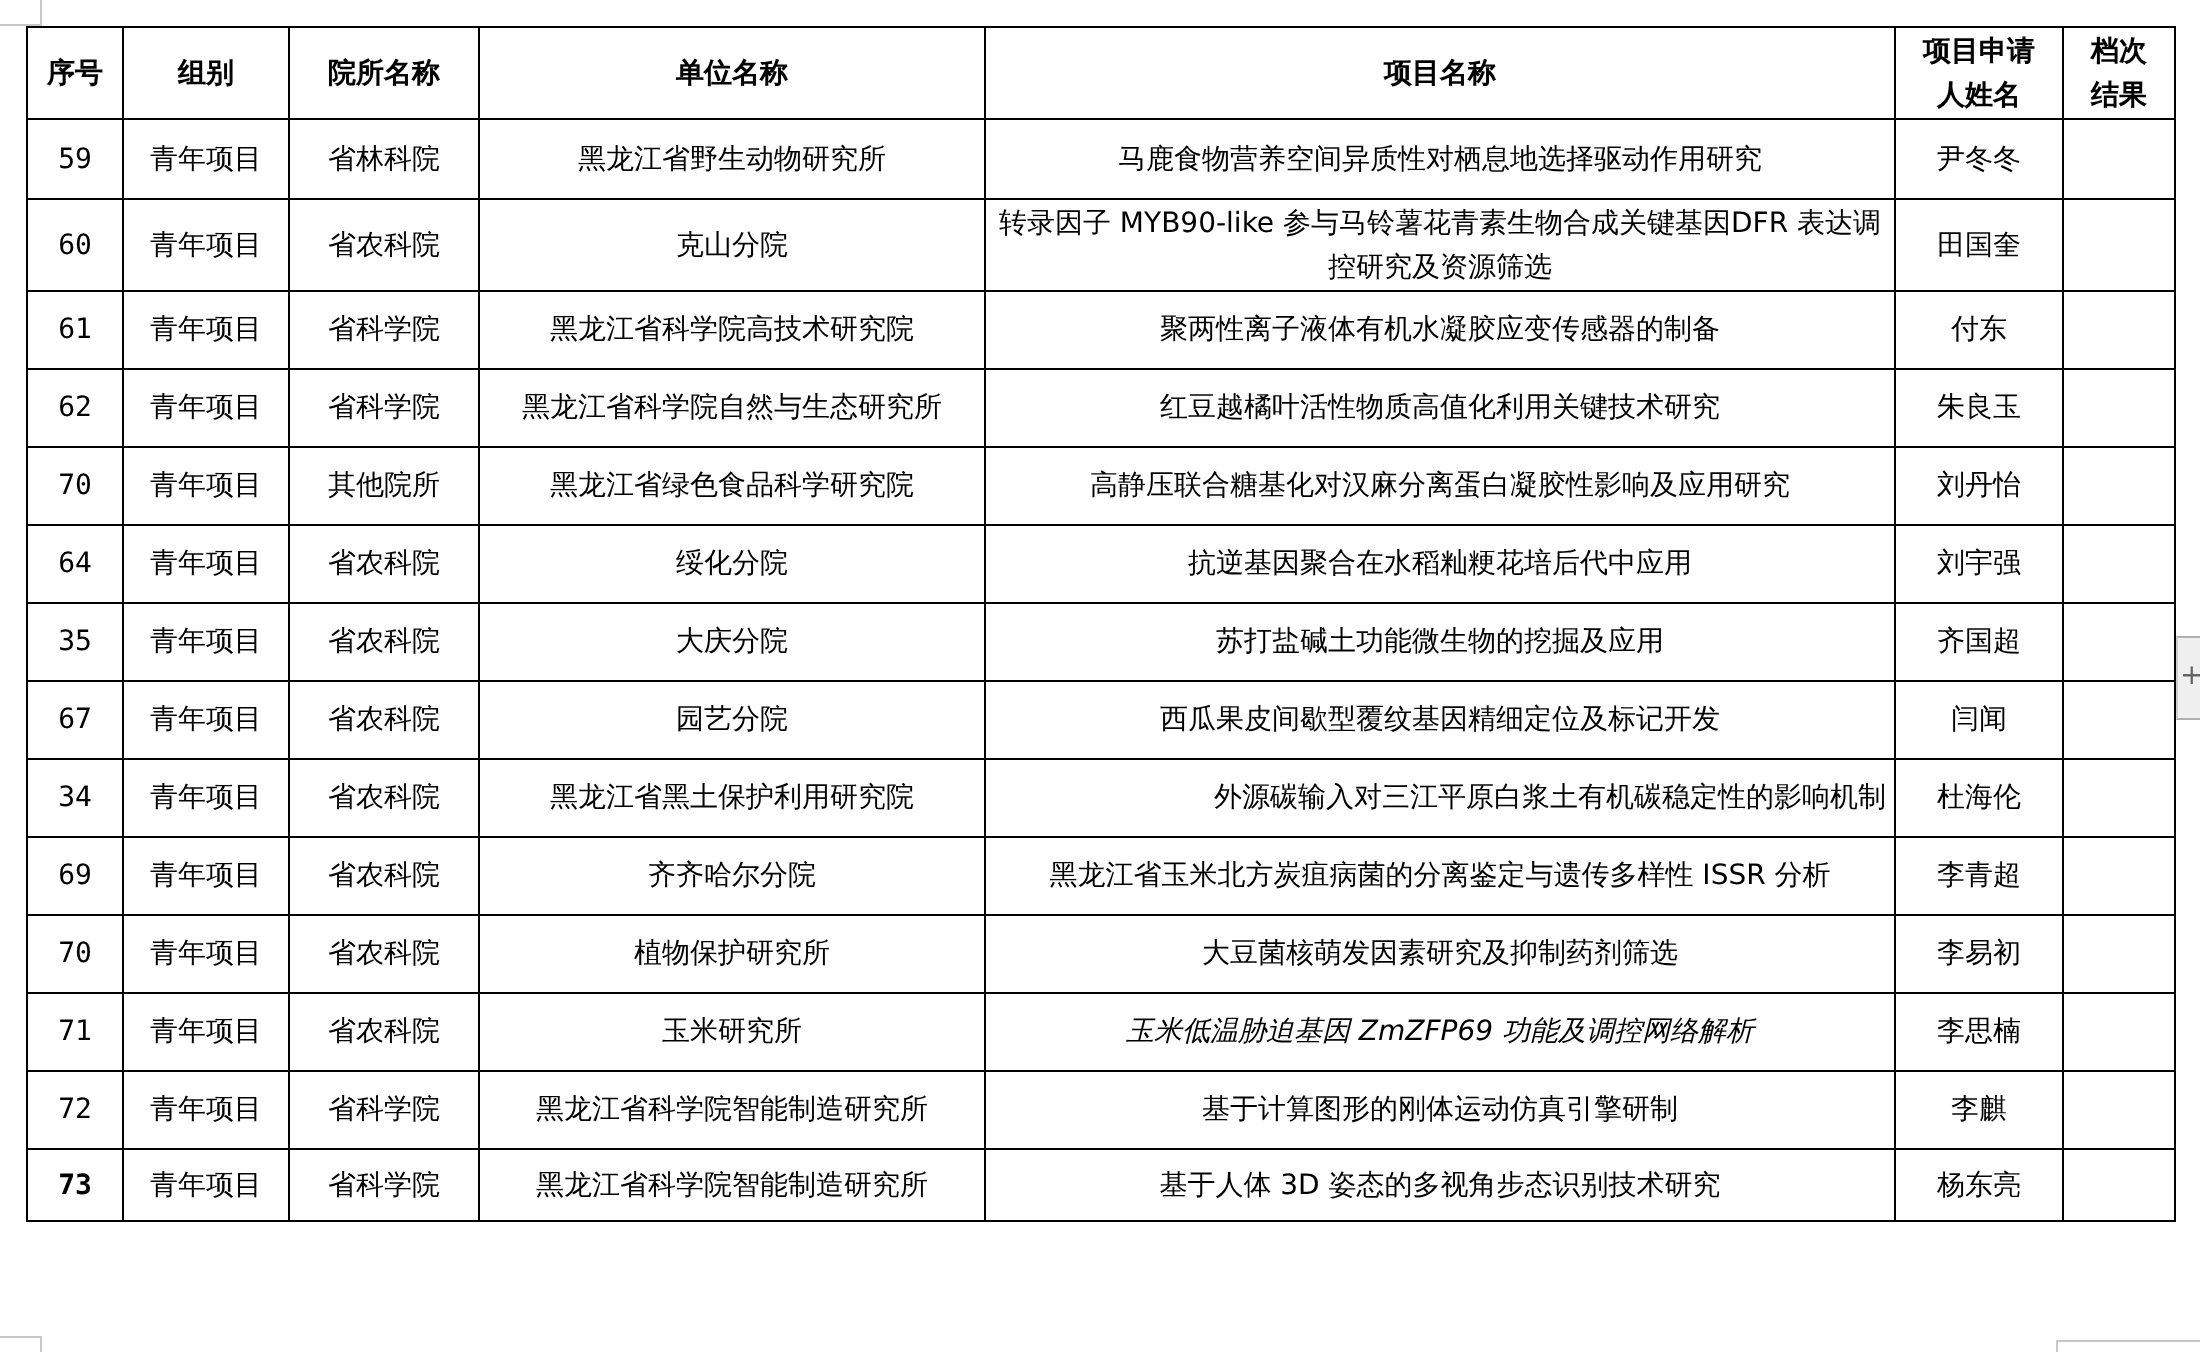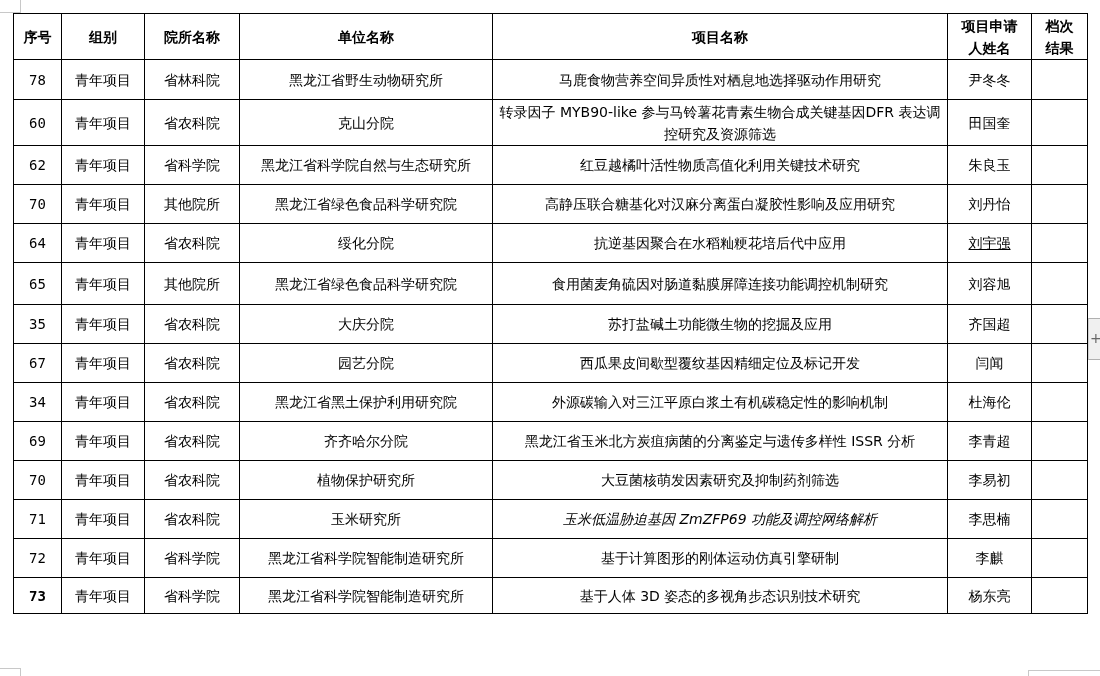--- a/index.html
+++ b/index.html
@@ -49,36 +49,45 @@
       <th>组别</th>
       <th>院所名称</th>
       <th>单位名称</th>
       <th>项目名称</th>
       <th><span>项目申请</span><br><span>人姓名</span></th>
       <th><span>档次</span><br><span>结果</span></th>
     </tr>
   </thead>
   <tbody id="tbody">
       <tr class="row">
-        <td class="num" style="height: 39px;">78</td>
+        <td class="num" style="height: 39px;">59</td>
         <td style="height: 39px;">青年项目</td>
         <td style="height: 39px; text-align: center;">省林科院</td>
         <td style="height: 39px;">黑龙江省野生动物研究所</td>
         <td class="proj" style="height: 39px;">马鹿食物营养空间异质性对栖息地选择驱动作用研究</td>
         <td style="height: 39px;">尹冬冬</td>
         <td style="height: 39px;"></td>
       </tr>
       <tr class="row">
         <td class="num" style="height: 45px;">60</td>
         <td style="height: 45px;">青年项目</td>
         <td style="height: 45px;">省农科院</td>
         <td style="height: 45px;">克山分院</td>
         <td class="proj" style="height: 45px;">转录因子 MYB90-like 参与马铃薯花青素生物合成关键基因DFR 表达调控研究及资源筛选</td>
         <td style="height: 45px;">田国奎</td>
         <td style="height: 45px;"></td>
+      </tr>
+      <tr class="row">
+        <td class="num" style="height: 38px;">61</td>
+        <td style="height: 38px;">青年项目</td>
+        <td style="height: 38px;">省科学院</td>
+        <td style="height: 38px;">黑龙江省科学院高技术研究院</td>
+        <td class="proj" style="height: 38px;">聚两性离子液体有机水凝胶应变传感器的制备</td>
+        <td style="height: 38px;">付东</td>
+        <td style="height: 38px;"></td>
       </tr>
       <tr class="row">
         <td class="num" style="height: 38px;">62</td>
         <td style="height: 38px;">青年项目</td>
         <td style="height: 38px;">省科学院</td>
         <td style="height: 38px;">黑龙江省科学院自然与生态研究所</td>
         <td class="proj" style="height: 38px;">红豆越橘叶活性物质高值化利用关键技术研究</td>
         <td style="height: 38px;">朱良玉</td>
         <td style="height: 38px;"></td>
       </tr>
@@ -90,31 +99,22 @@
         <td class="proj" style="height: 38px;">高静压联合糖基化对汉麻分离蛋白凝胶性影响及应用研究</td>
         <td style="height: 38px;">刘丹怡</td>
         <td style="height: 38px;"></td>
       </tr>
       <tr class="row">
         <td class="num" style="height: 38px;">64</td>
         <td style="height: 38px;">青年项目</td>
         <td style="height: 38px;">省农科院</td>
         <td style="height: 38px;">绥化分院</td>
         <td class="proj" style="height: 38px;">抗逆基因聚合在水稻籼粳花培后代中应用</td>
-        <td style="height: 38px; text-decoration: underline;">刘宇强</td>
+        <td style="height: 38px;">刘宇强</td>
         <td style="height: 38px;"></td>
-      </tr>
-      <tr class="row">
-        <td class="num" style="height: 41px;">65</td>
-        <td style="height: 41px;">青年项目</td>
-        <td style="height: 41px;">其他院所</td>
-        <td style="height: 41px;">黑龙江省绿色食品科学研究院</td>
-        <td class="proj" style="height: 41px;">食用菌麦角硫因对肠道黏膜屏障连接功能调控机制研究</td>
-        <td style="height: 41px;">刘容旭</td>
-        <td style="height: 41px;"></td>
       </tr>
       <tr class="row">
         <td class="num" style="height: 38px;">35</td>
         <td style="height: 38px;">青年项目</td>
         <td style="height: 38px;">省农科院</td>
         <td style="height: 38px;">大庆分院</td>
         <td class="proj" style="height: 38px;">苏打盐碱土功能微生物的挖掘及应用</td>
         <td style="height: 38px;">齐国超</td>
         <td style="height: 38px;"></td>
       </tr>
@@ -125,21 +125,21 @@
         <td style="height: 38px;">园艺分院</td>
         <td class="proj" style="height: 38px;">西瓜果皮间歇型覆纹基因精细定位及标记开发</td>
         <td style="height: 38px;">闫闻</td>
         <td style="height: 38px;"></td>
       </tr>
       <tr class="row">
         <td class="num" style="height: 38px;">34</td>
         <td style="height: 38px;">青年项目</td>
         <td style="height: 38px;">省农科院</td>
         <td style="height: 38px;">黑龙江省黑土保护利用研究院</td>
-        <td class="proj" style="height: 38px;">外源碳输入对三江平原白浆土有机碳稳定性的影响机制</td>
+        <td class="proj" style="height: 38px; text-align: right;">外源碳输入对三江平原白浆土有机碳稳定性的影响机制</td>
         <td style="height: 38px;">杜海伦</td>
         <td style="height: 38px;"></td>
       </tr>
       <tr class="row">
         <td class="num" style="height: 38px;">69</td>
         <td style="height: 38px;">青年项目</td>
         <td style="height: 38px;">省农科院</td>
         <td style="height: 38px;">齐齐哈尔分院</td>
         <td class="proj" style="height: 38px;">黑龙江省玉米北方炭疽病菌的分离鉴定与遗传多样性 ISSR 分析</td>
         <td style="height: 38px;">李青超</td>

